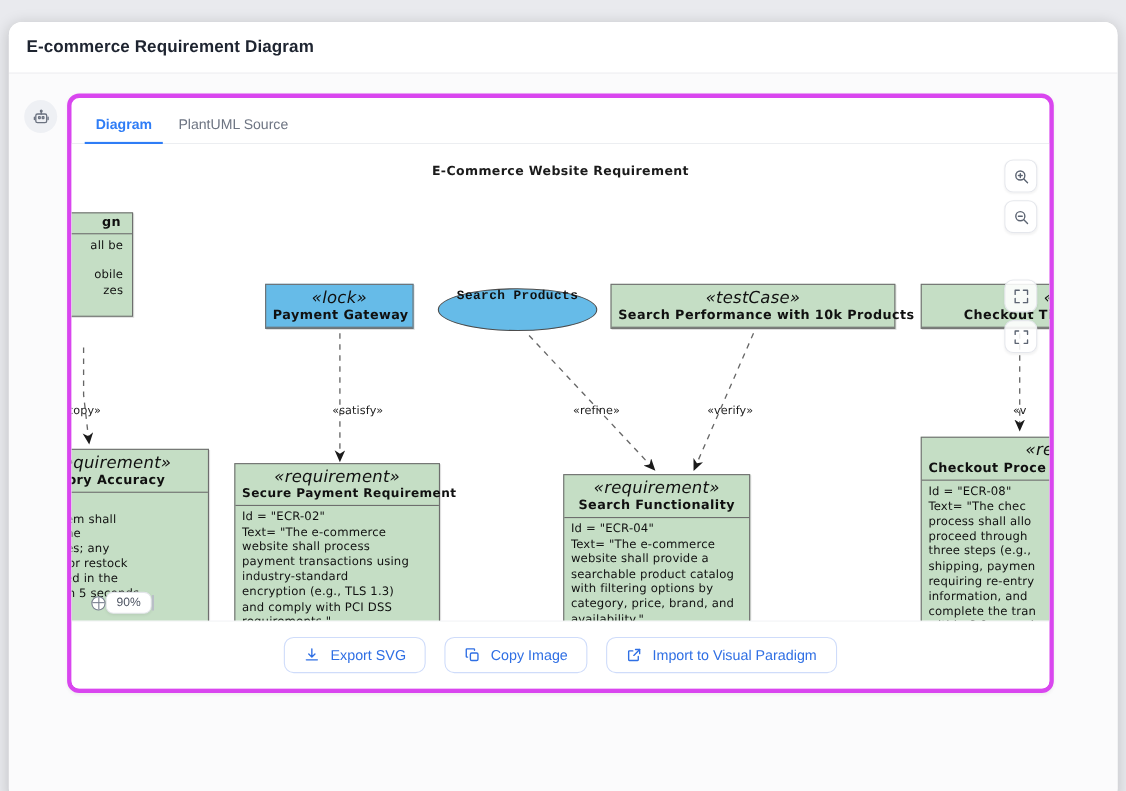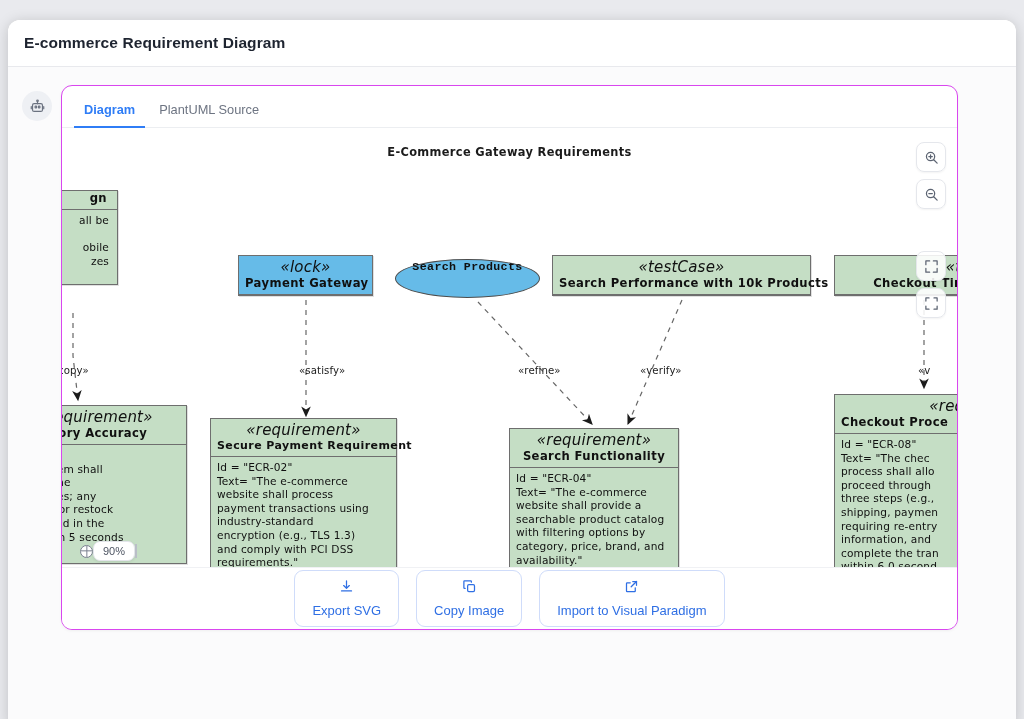--- a/index.html
+++ b/index.html
@@ -80,21 +80,21 @@
     background: #eef0f4;
     display: flex; align-items: center; justify-content: center;
     flex: 0 0 auto;
     margin-top: 6px;
   }
   
   .result-card {
     flex: 1 1 auto;
     margin-right: 58px;
     background: #ffffff;
-    border: 1px solid #d946ef;
+    border: 4px solid #d946ef;
     border-radius: 11px;
     box-shadow: 0 1px 3px rgba(0,0,0,0.05);
     overflow: hidden;
     height: 545px;
     display: flex;
     flex-direction: column;
   }
   .tabs {
     display: flex;
     gap: 4px;
@@ -243,21 +243,20 @@
   }
   .action-btn {
     display: flex; align-items: center; gap: 9px;
     border: 1px solid #cfdcfa;
     border-radius: 9px;
     background: #ffffff;
     color: #2f6fe4;
     font-size: 13px;
     padding: 8px 17px;
     cursor: pointer;
-    flex-direction: column;
   }
   .action-btn svg { display: block; }
 </style>
 </head>
 <body>
 
 <div class="app-window">
 
   <div class="titlebar">
     <div class="titlebar-title">E-commerce Requirement Diagram</div>
@@ -281,21 +280,21 @@
 
       <div class="result-card">
 
         <div class="tabs">
           <div class="tab active">Diagram</div>
           <div class="tab">PlantUML Source</div>
         </div>
 
         <div class="diagram-viewport">
 
-          <div class="diagram-title">E-Commerce Gateway Requirements</div>
+          <div class="diagram-title">E-Commerce Website Requirement</div>
 
           <div class="canvas">
 
             <svg class="wires">
               <defs>
                 <marker id="ah" markerWidth="10" markerHeight="10" refX="8" refY="4" orient="auto">
                   <path d="M0,0 L9,4 L0,8 L2.6,4 z" fill="#1b1b1b"></path>
                 </marker>
               </defs>
 

